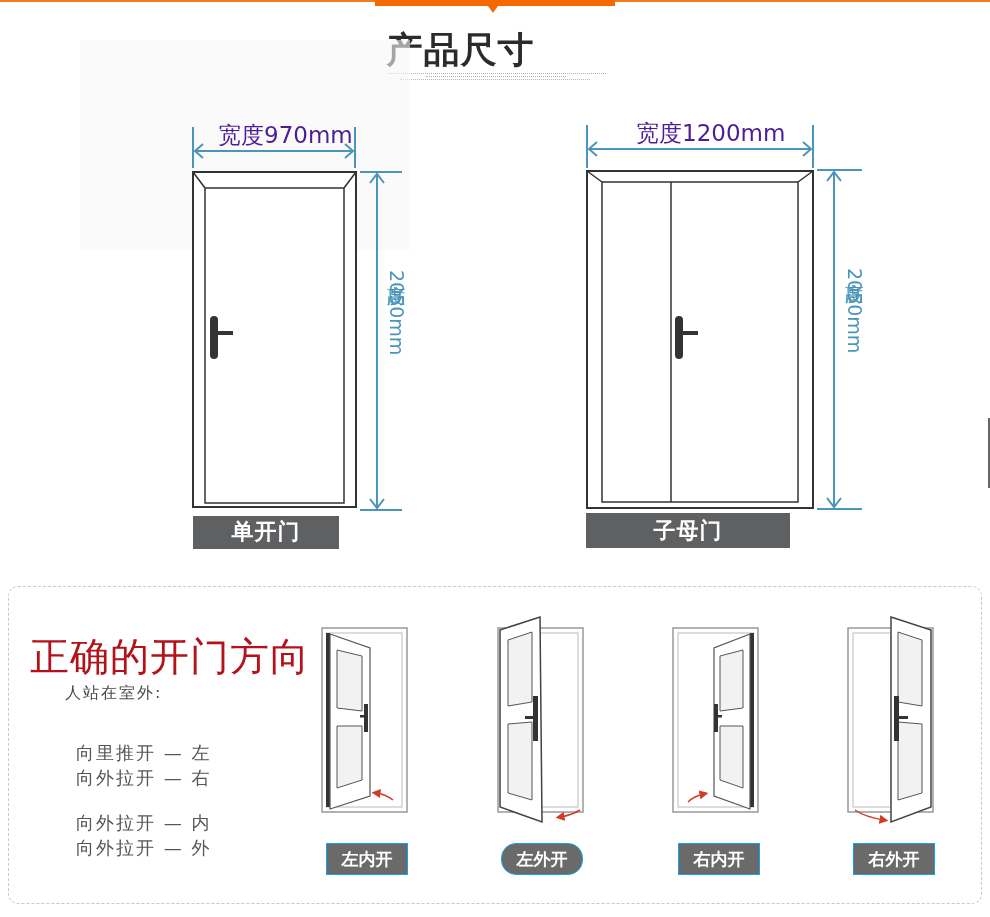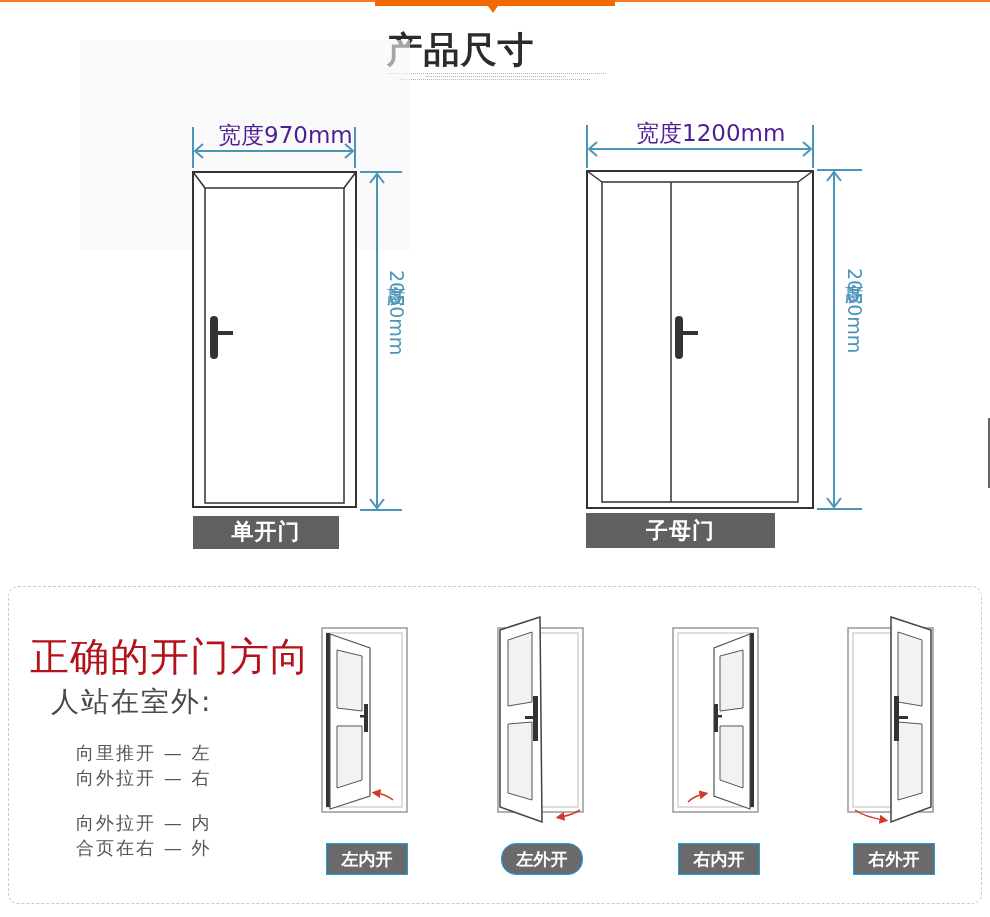--- a/index.html
+++ b/index.html
@@ -21,21 +21,21 @@
   .dim-text { color: #4c1d95; font-size: 23px; position: absolute; white-space: nowrap; }
   .dim-vert { writing-mode: vertical-rl; font-size: 19px; color: #4a95b8; position: absolute; white-space: nowrap; }
 
   .door-label { position: absolute; background: #5f6062; color: #fff; font-weight: bold; font-size: 22px;
     text-align: center; line-height: 32px; letter-spacing: 1px; }
 
   .panel { position: absolute; left: 8px; top: 586px; width: 974px; height: 318px;
     border: 1.5px dashed #c9c9c9; border-radius: 10px; background: #fff; }
 
   .dir-title { position: absolute; left: 30px; top: 630px; font-size: 39px; color: #b4121b; letter-spacing: 1px; }
-  .dir-sub { position: absolute; left: 51px; top: 683px; font-size: 28px; color: #4a4a4a; letter-spacing: 2px; }
+  .dir-sub { position: absolute; left: 65px; top: 683px; font-size: 16px; color: #4a4a4a; letter-spacing: 2px; }
   .dir-rule { position: absolute; left: 76px; font-size: 18px; color: #555; letter-spacing: 2px; white-space: nowrap; }
 
   .dir-label { position: absolute; width: 82px; height: 32px; background: #6a6a6a; border: 1px solid #0ea5e9;
     color: #fff; font-weight: bold; font-size: 17px; text-align: center; line-height: 30px; }
 
   .right-edge { position: absolute; left: 988px; top: 418px; width: 2px; height: 70px; background: #666; }
 </style>
 </head>
 <body>
 
@@ -97,32 +97,32 @@
     <rect x="681" y="331" width="17" height="4" fill="#333"></rect>
   </g>
 </svg>
 
 <div class="dim-text" style="left:218px;top:120px;">宽度970mm</div>
 <div class="dim-vert" style="left:384px;top:270px;">高度2050mm</div>
 <div class="door-label" style="left:193px;top:516px;width:146px;height:33px;">单开门</div>
 
 <div class="dim-text" style="left:636px;top:118px;">宽度1200mm</div>
 <div class="dim-vert" style="left:842px;top:268px;">高度2050mm</div>
-<div class="door-label" style="left:586px;top:513px;width:189px;height:35px;line-height:35px;">子母门</div>
+<div class="door-label" style="left:586px;top:513px;width:204px;height:35px;line-height:35px;">子母门</div>
 
 <div class="right-edge"></div>
 
 <div class="panel"></div>
 
 <div class="dir-title">正确的开门方向</div>
 <div class="dir-sub">人站在室外:</div>
 <div class="dir-rule" style="top:741px;">向里推开 — 左</div>
 <div class="dir-rule" style="top:766px;">向外拉开 — 右</div>
 <div class="dir-rule" style="top:811px;">向外拉开 — 内</div>
-<div class="dir-rule" style="top:836px;">合页在右 — 外</div>
+<div class="dir-rule" style="top:836px;">向外拉开 — 外</div>
 
 <svg style="position:absolute;left:0;top:600px" width="990" height="240">
   <defs>
     <marker id="ah" markerWidth="6" markerHeight="6" refX="3" refY="3" orient="auto">
       <path d="M0,0 L6,3 L0,6 z" fill="#d23a2a"></path>
     </marker>
   </defs>
 
   <g>
     <rect x="322" y="28" width="85" height="184" fill="#fff" stroke="#999" stroke-width="1.5"></rect>

